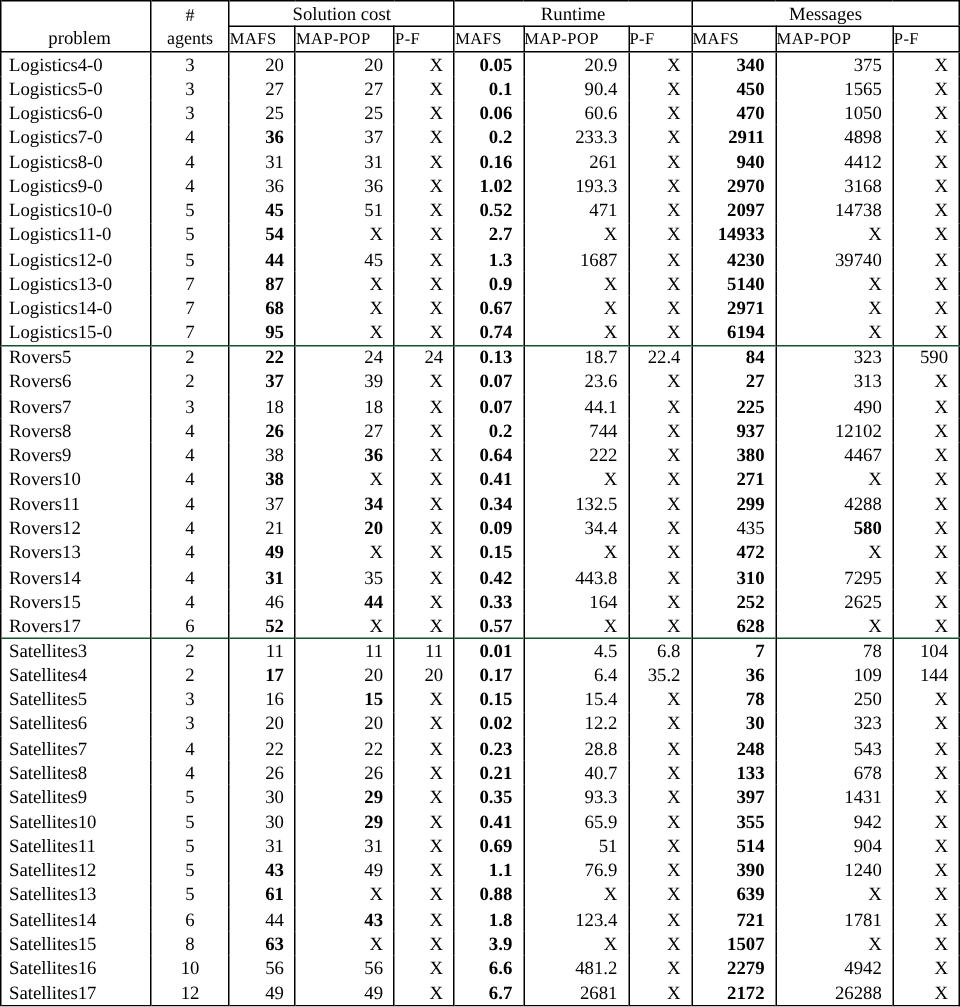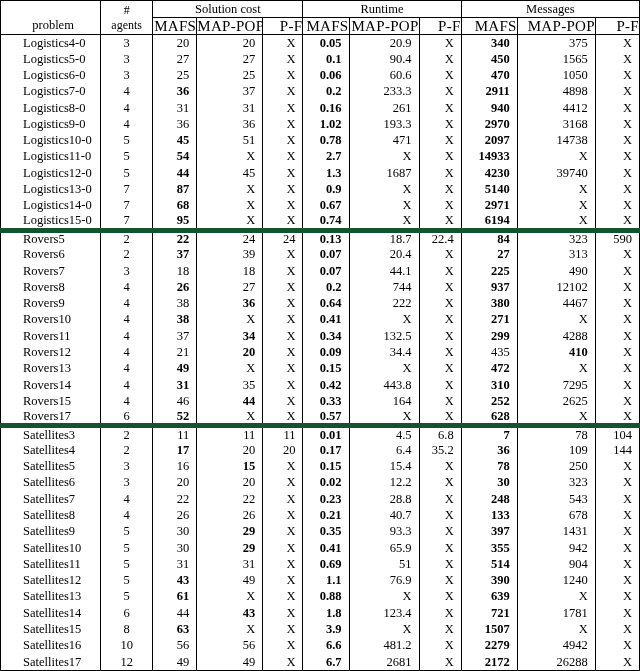--- a/index.html
+++ b/index.html
@@ -20,26 +20,26 @@
     font-size:12.5px;
     line-height:1;
     white-space:nowrap;
     overflow:hidden;
     vertical-align:middle;
     font-weight:normal;
   }
   thead th{border-bottom:1px solid #000;}
   thead tr{height:17px;}
   tbody tr{height:16.2px;}
-  tbody tr.group-start td{border-top:5px solid #14532d;}
+  tbody tr.group-start td{border-top:1px solid #14532d;}
   .h-problem{text-align:center;padding-left:5px;vertical-align:top;padding-top:18px;}
   .h-agents{text-align:center;font-size:12px;line-height:15px;vertical-align:middle;}
   .h-group{text-align:center;}
-  .h-sub{text-align:right;font-size:15px;letter-spacing:0.3px;}
-  .c-problem{text-align:left;padding-left:22px;}
+  .h-sub{text-align:left;font-size:11px;letter-spacing:0.3px;}
+  .c-problem{text-align:left;padding-left:5px;}
   .c-agents{text-align:center;}
   .c-val{text-align:right;padding-right:7px;}
   .best{font-weight:bold;}
 </style>
 </head>
 <body>
 
 <table>
   <colgroup>
     <col style="width:100px">
@@ -155,21 +155,21 @@
         <td class="c-val best">2970</td>
         <td class="c-val">3168</td>
         <td class="c-val">X</td>
       </tr>
       <tr>
         <td class="c-problem">Logistics10-0</td>
         <td class="c-agents">5</td>
         <td class="c-val best">45</td>
         <td class="c-val">51</td>
         <td class="c-val">X</td>
-        <td class="c-val best">0.78</td>
+        <td class="c-val best">0.52</td>
         <td class="c-val">471</td>
         <td class="c-val">X</td>
         <td class="c-val best">2097</td>
         <td class="c-val">14738</td>
         <td class="c-val">X</td>
       </tr>
       <tr>
         <td class="c-problem">Logistics11-0</td>
         <td class="c-agents">5</td>
         <td class="c-val best">54</td>
@@ -247,21 +247,21 @@
         <td class="c-val">323</td>
         <td class="c-val">590</td>
       </tr>
       <tr>
         <td class="c-problem">Rovers6</td>
         <td class="c-agents">2</td>
         <td class="c-val best">37</td>
         <td class="c-val">39</td>
         <td class="c-val">X</td>
         <td class="c-val best">0.07</td>
-        <td class="c-val">20.4</td>
+        <td class="c-val">23.6</td>
         <td class="c-val">X</td>
         <td class="c-val best">27</td>
         <td class="c-val">313</td>
         <td class="c-val">X</td>
       </tr>
       <tr>
         <td class="c-problem">Rovers7</td>
         <td class="c-agents">3</td>
         <td class="c-val">18</td>
         <td class="c-val">18</td>
@@ -328,21 +328,21 @@
       <tr>
         <td class="c-problem">Rovers12</td>
         <td class="c-agents">4</td>
         <td class="c-val">21</td>
         <td class="c-val best">20</td>
         <td class="c-val">X</td>
         <td class="c-val best">0.09</td>
         <td class="c-val">34.4</td>
         <td class="c-val">X</td>
         <td class="c-val">435</td>
-        <td class="c-val best">410</td>
+        <td class="c-val best">580</td>
         <td class="c-val">X</td>
       </tr>
       <tr>
         <td class="c-problem">Rovers13</td>
         <td class="c-agents">4</td>
         <td class="c-val best">49</td>
         <td class="c-val">X</td>
         <td class="c-val">X</td>
         <td class="c-val best">0.15</td>
         <td class="c-val">X</td>

